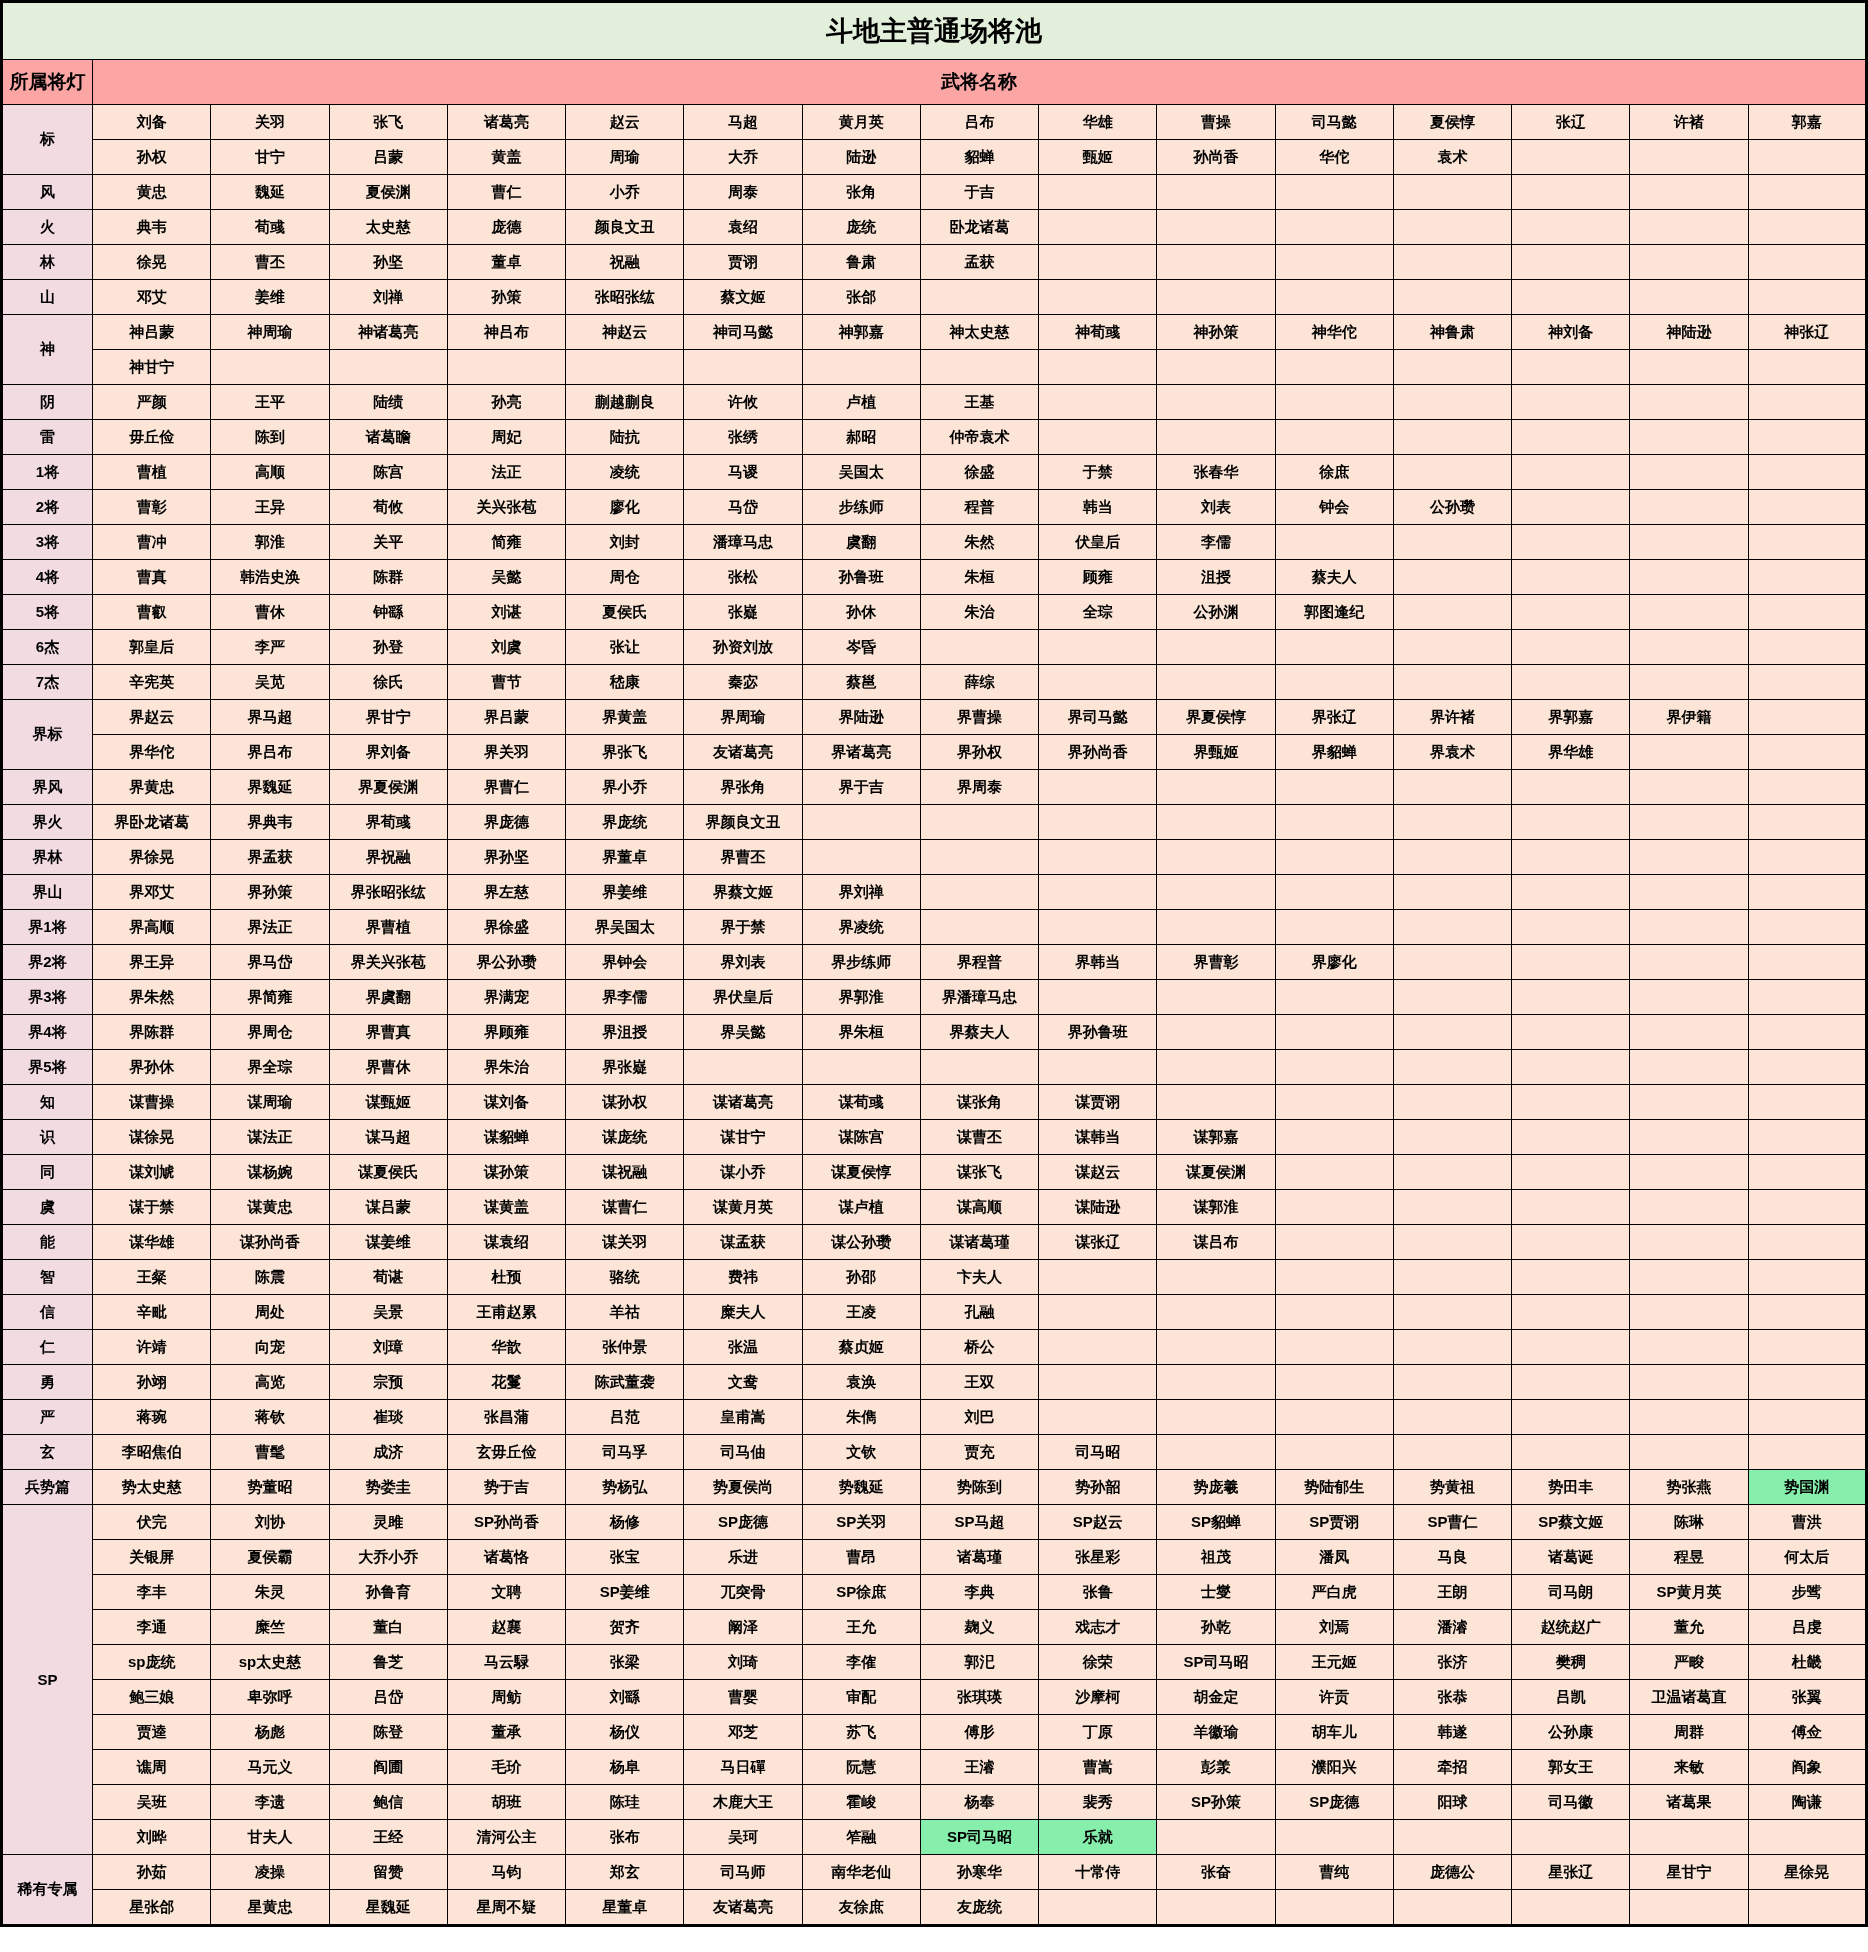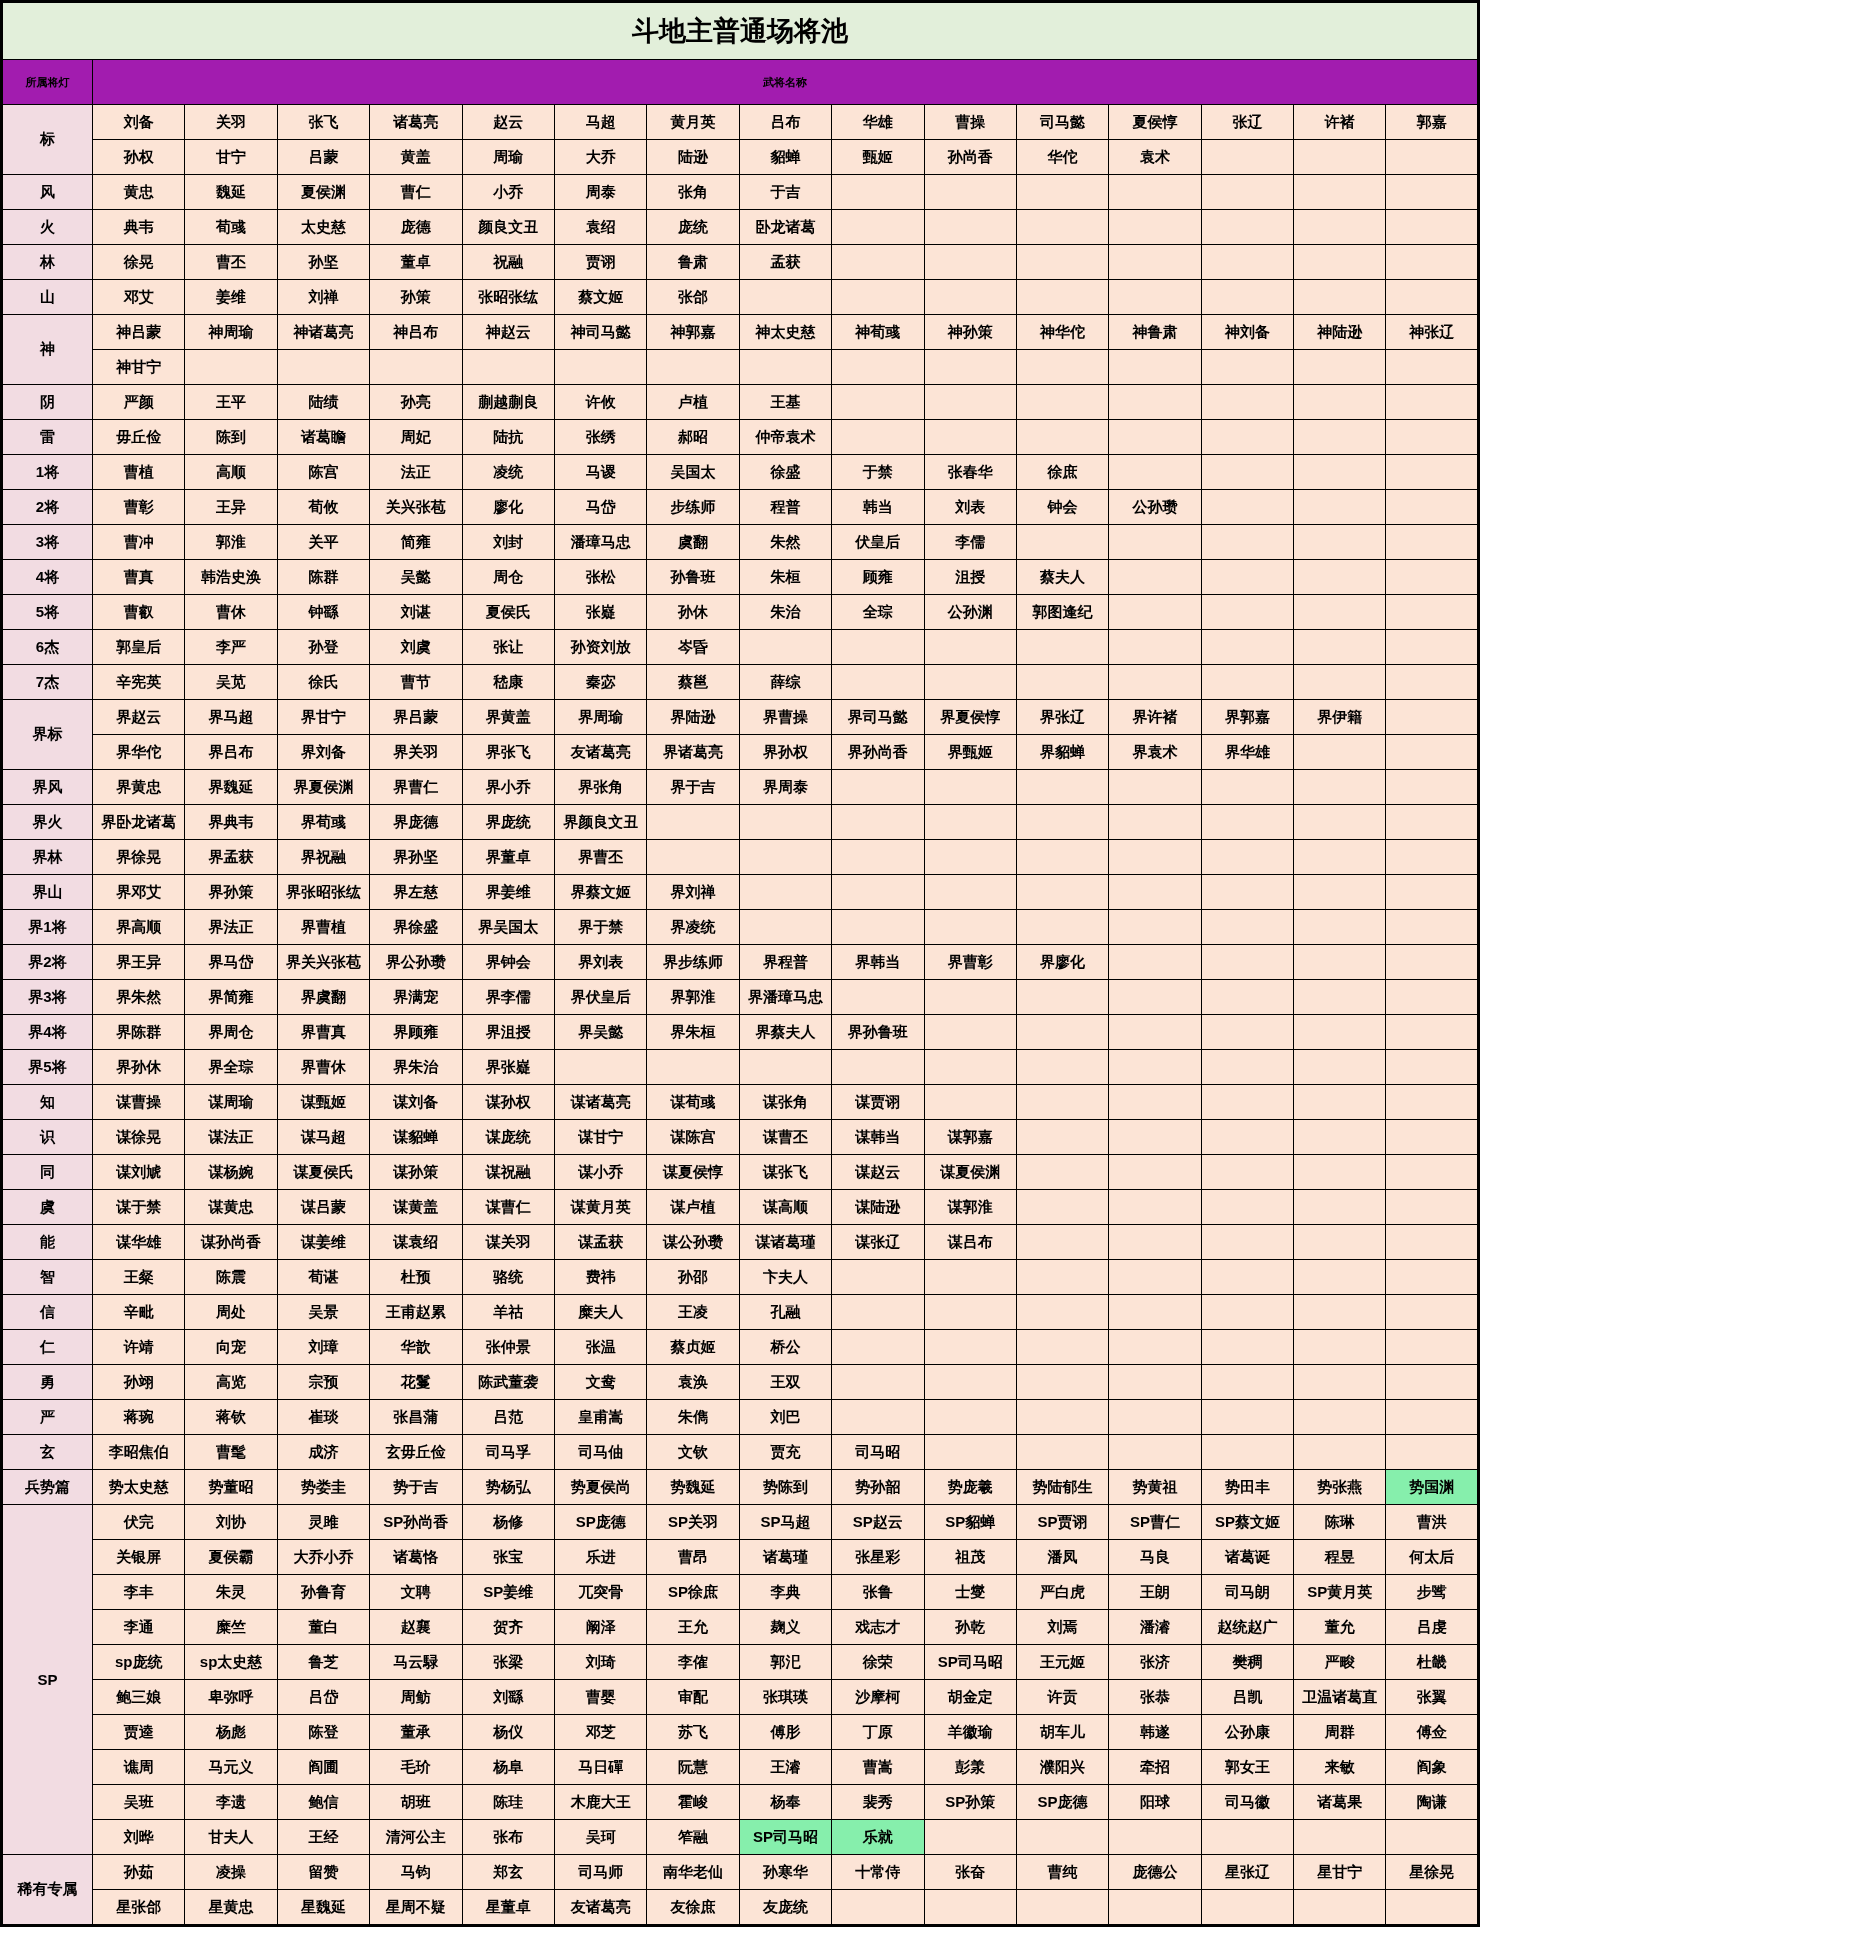--- a/index.html
+++ b/index.html
@@ -4,43 +4,43 @@
 <style>
   html, body {
     margin: 0;
     padding: 0;
     background: #ffffff;
     font-family: "Liberation Sans", "DejaVu Sans", sans-serif;
   }
   #pool-table {
     border-collapse: collapse;
     table-layout: fixed;
-    width: 1480px;
+    width: 1868px;
     border: 3.5px solid #000;
   }
   #pool-table col.label-col { width: 91px; }
   #pool-table th, #pool-table td {
     border: 0.9px solid #000;
     text-align: center;
     vertical-align: middle;
     padding: 0 0.9px;
     overflow: hidden;
     white-space: nowrap;
     color: #000;
   }
   tr.title-row th {
     background: #e2efda;
     font-size: 27px;
     font-weight: 700;
     height: 56px;
     border-bottom: 3.5px solid #000;
   }
   tr.header-row th {
-    background: #a21caf;
-    font-size: 11px;
+    background: #fca5a5;
+    font-size: 19px;
     font-weight: 700;
     height: 44px;
     border-bottom: 2.6px solid #000;
   }
   td.hero-cell {
     background: #fce4d6;
     font-size: 15px;
     font-weight: 700;
     height: 34px;
   }

